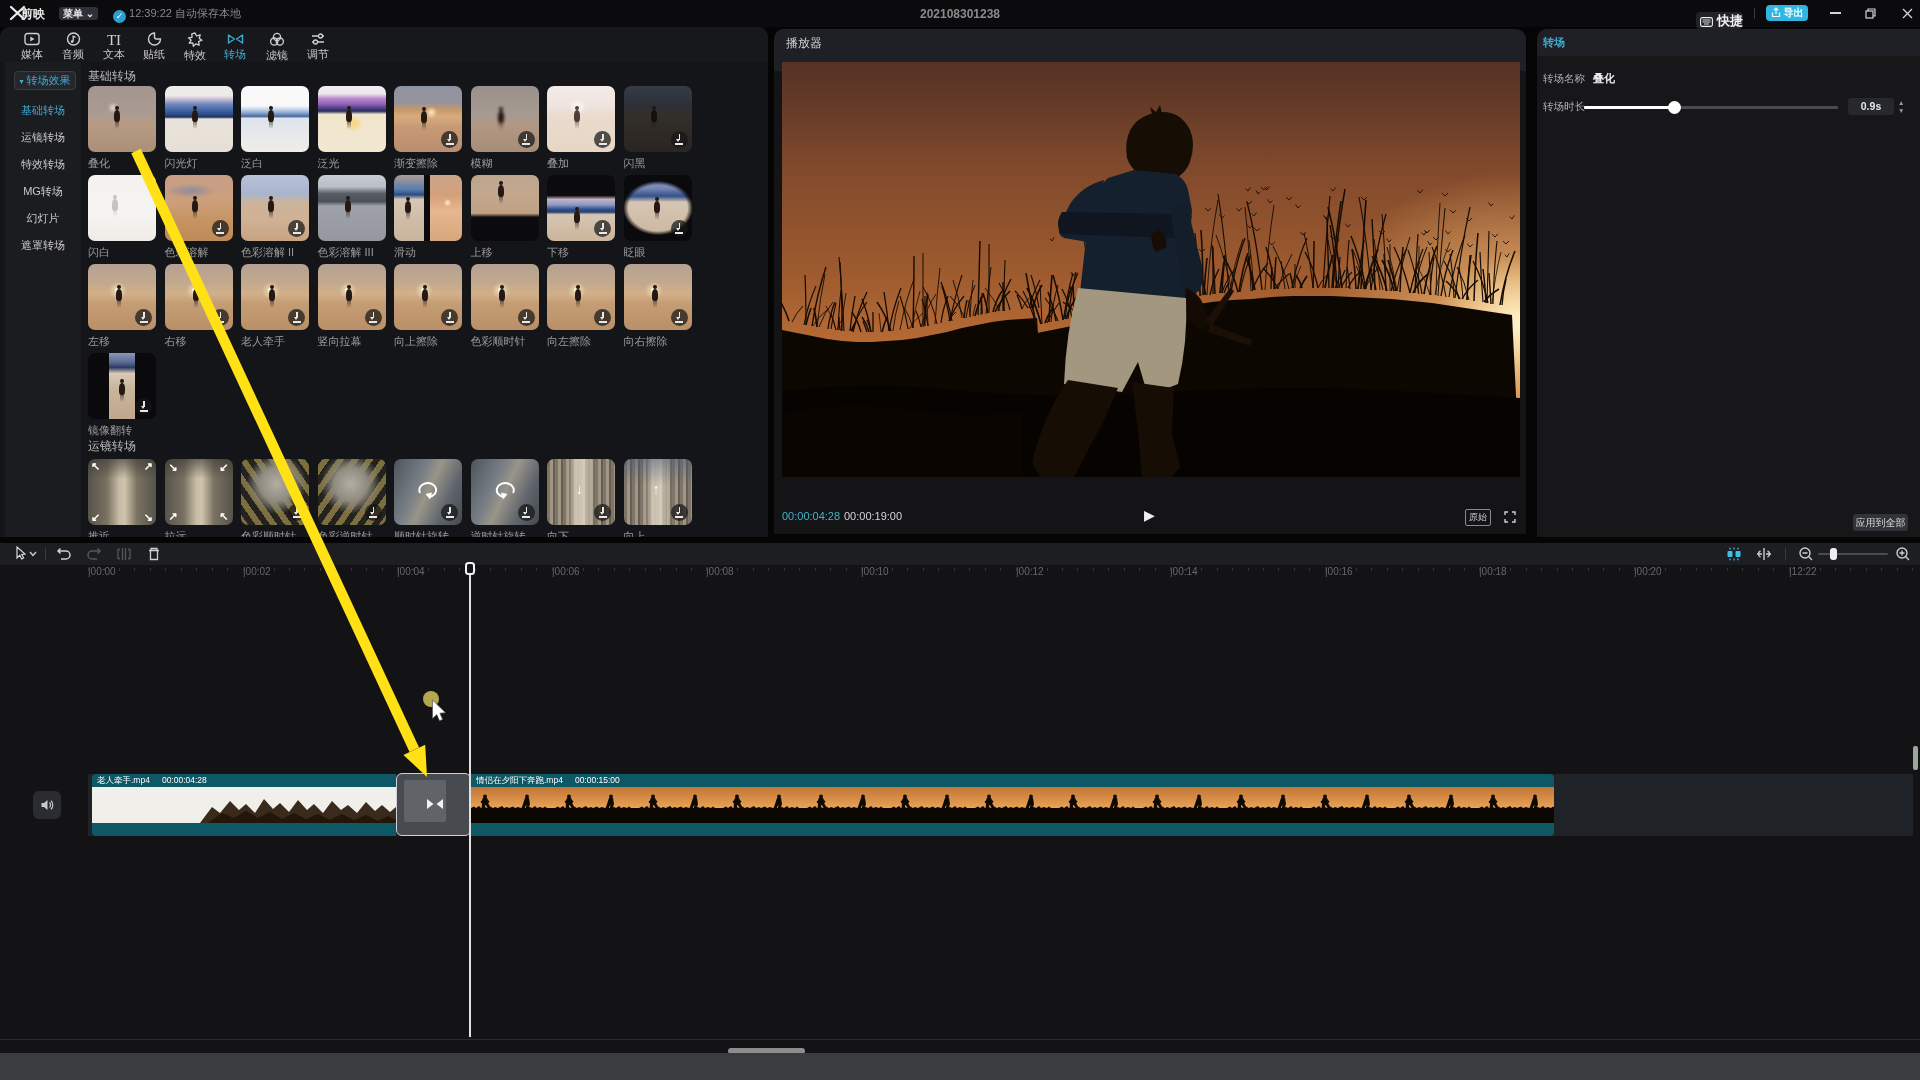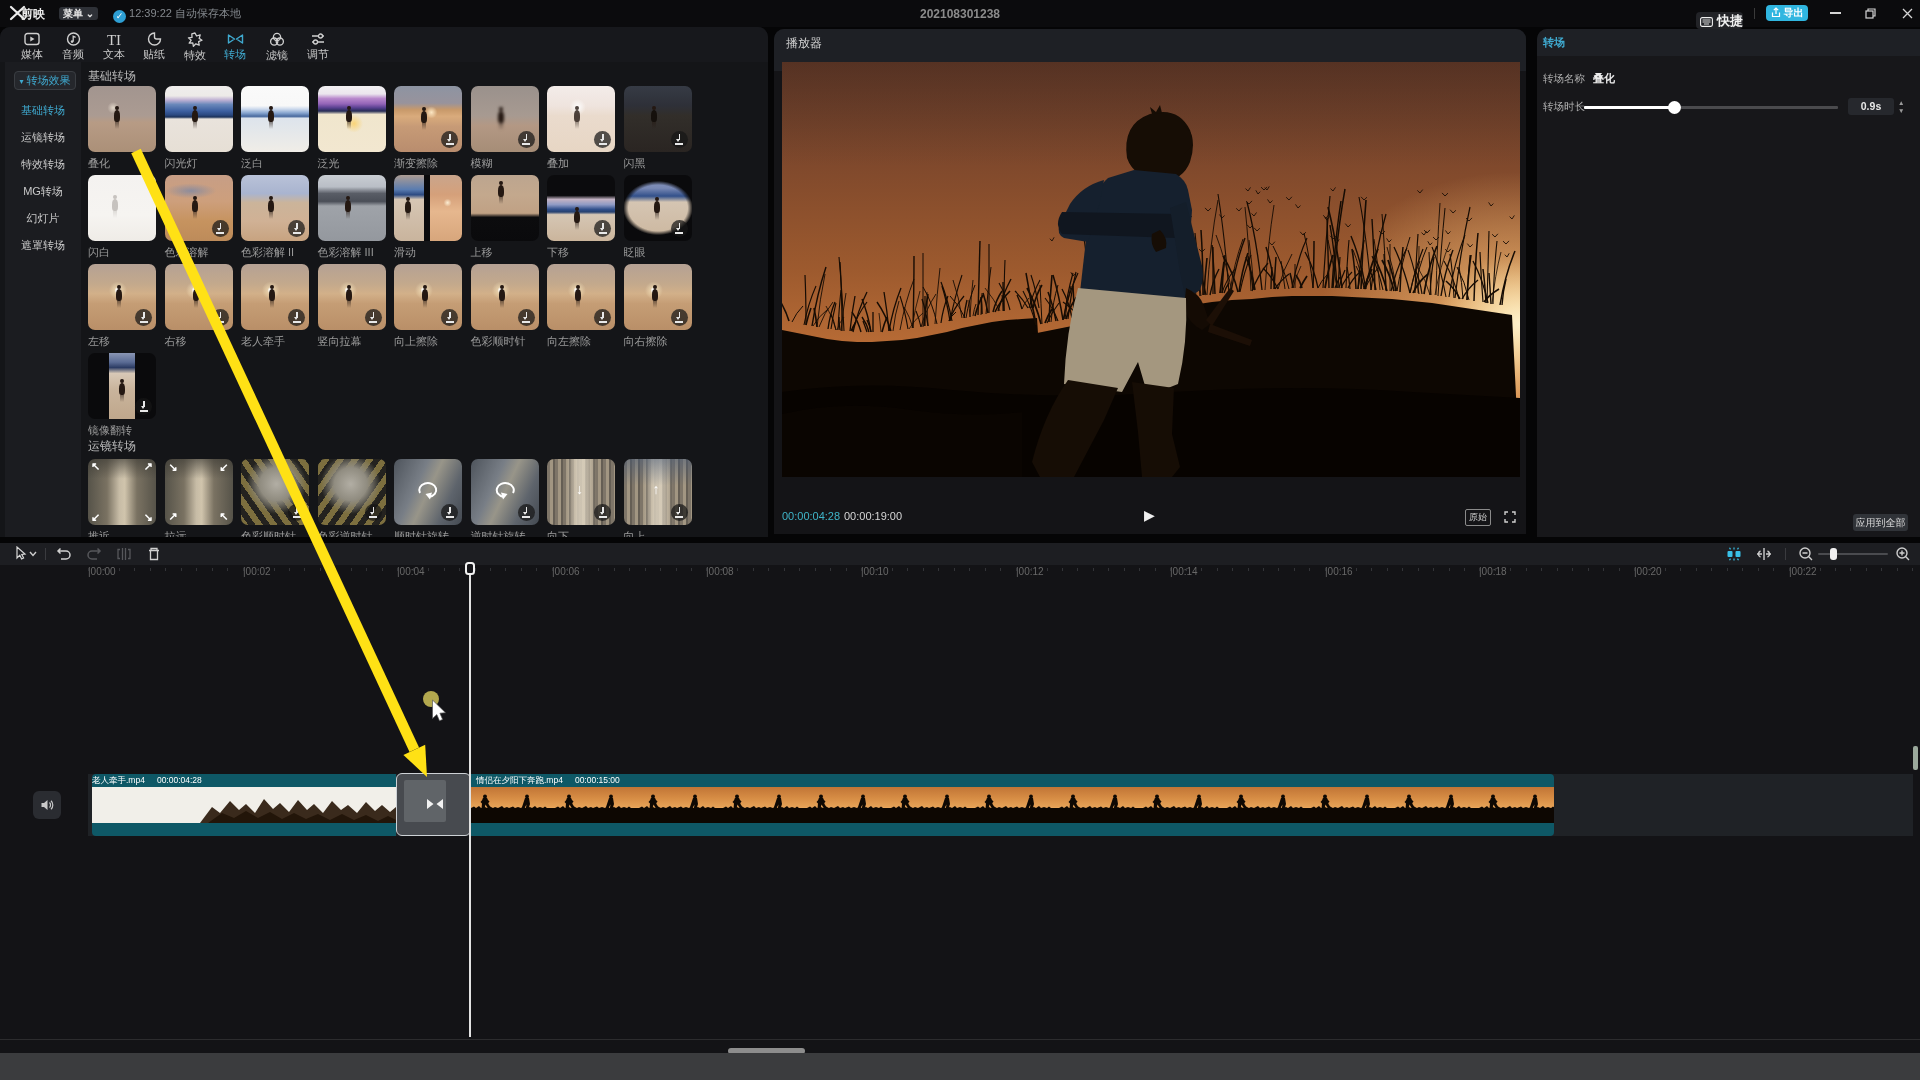--- a/index.html
+++ b/index.html
@@ -882,21 +882,21 @@
         <span style="position:absolute;left:243px;top:1px">|00:02</span>
         <span style="position:absolute;left:397px;top:1px">|00:04</span>
         <span style="position:absolute;left:552px;top:1px">|00:06</span>
         <span style="position:absolute;left:706px;top:1px">|00:08</span>
         <span style="position:absolute;left:861px;top:1px">|00:10</span>
         <span style="position:absolute;left:1016px;top:1px">|00:12</span>
         <span style="position:absolute;left:1170px;top:1px">|00:14</span>
         <span style="position:absolute;left:1325px;top:1px">|00:16</span>
         <span style="position:absolute;left:1479px;top:1px">|00:18</span>
         <span style="position:absolute;left:1634px;top:1px">|00:20</span>
-        <span style="position:absolute;left:1789px;top:1px">|00:22</span>
+        <span style="position:absolute;left:1789px;top:1px">|12:22</span>
         <i style="position:absolute;left:88.0px;top:3px;width:1px;height:3px;background:#333438"></i>
         <i style="position:absolute;left:103.5px;top:3px;width:1px;height:3px;background:#333438"></i>
         <i style="position:absolute;left:118.9px;top:3px;width:1px;height:3px;background:#333438"></i>
         <i style="position:absolute;left:134.4px;top:3px;width:1px;height:3px;background:#333438"></i>
         <i style="position:absolute;left:149.8px;top:3px;width:1px;height:3px;background:#333438"></i>
         <i style="position:absolute;left:165.3px;top:3px;width:1px;height:3px;background:#333438"></i>
         <i style="position:absolute;left:180.8px;top:3px;width:1px;height:3px;background:#333438"></i>
         <i style="position:absolute;left:196.2px;top:3px;width:1px;height:3px;background:#333438"></i>
         <i style="position:absolute;left:211.7px;top:3px;width:1px;height:3px;background:#333438"></i>
         <i style="position:absolute;left:227.1px;top:3px;width:1px;height:3px;background:#333438"></i>
@@ -1011,21 +1011,21 @@
         <i style="position:absolute;left:1912.3px;top:3px;width:1px;height:3px;background:#333438"></i>
       </div>
     <div id="trackrow"></div>
     <div id="spk">
         <svg style="position:absolute;left:7px;top:7px" width="14" height="14" viewBox="0 0 14 14">
           <path d="M1.5 5 L4 5 L7.5 2 L7.5 12 L4 9 L1.5 9 Z" fill="#c9c9c9"></path>
           <path d="M9.5 4.5 A 3.5 3.5 0 0 1 9.5 9.5 M11 2.8 A 5.8 5.8 0 0 1 11 11.2" fill="none" stroke="#c9c9c9" stroke-width="1.2"></path>
         </svg>
       </div>
     <div id="clips">
-        <div class="cliphead" style="left:92px;top:231px;width:304px;border-radius:4px 0 0 0"><span style="">老人牵手.mp4</span><span style="margin-left:12px">00:00:04:28</span></div>
+        <div class="cliphead" style="left:92px;top:231px;width:304px;border-radius:4px 0 0 0"><span style="margin-left:5px">老人牵手.mp4</span><span style="margin-left:12px">00:00:04:28</span></div>
         <svg style="position:absolute;left:92px;top:244px" width="304" height="36" viewBox="0 0 304 36">
           <rect width="304" height="36" fill="#f1efe9"></rect>
           <path d="M108 36 L120 20 L128 26 L138 14 L147 23 L154 17 L163 26 L172 12 L181 22 L188 16 L197 25 L206 13 L215 23 L222 17 L231 26 L240 14 L249 23 L256 18 L265 26 L274 15 L283 24 L290 18 L298 25 L304 20 L304 36 Z" fill="#3a2a1c"></path>
           <path d="M116 36 L130 26 L142 31 L154 24 L166 31 L178 25 L190 32 L202 26 L214 32 L226 27 L238 33 L250 27 L262 33 L274 28 L286 34 L296 29 L304 33 L304 36 Z" fill="#221509"></path>
         </svg>
         <div class="clipfoot" style="left:92px;top:280px;width:304px;border-radius:0 0 0 4px"></div>
         <div class="cliphead" style="left:471px;top:231px;width:1083px;border-radius:0 4px 0 0"><span style="margin-left:5px">情侣在夕阳下奔跑.mp4</span><span style="margin-left:12px">00:00:15:00</span></div>
         <svg style="position:absolute;left:471px;top:244px" width="1083" height="36" viewBox="0 0 1083 36">
           <defs>
             <linearGradient id="sky2" x1="0" y1="0" x2="0" y2="1">

